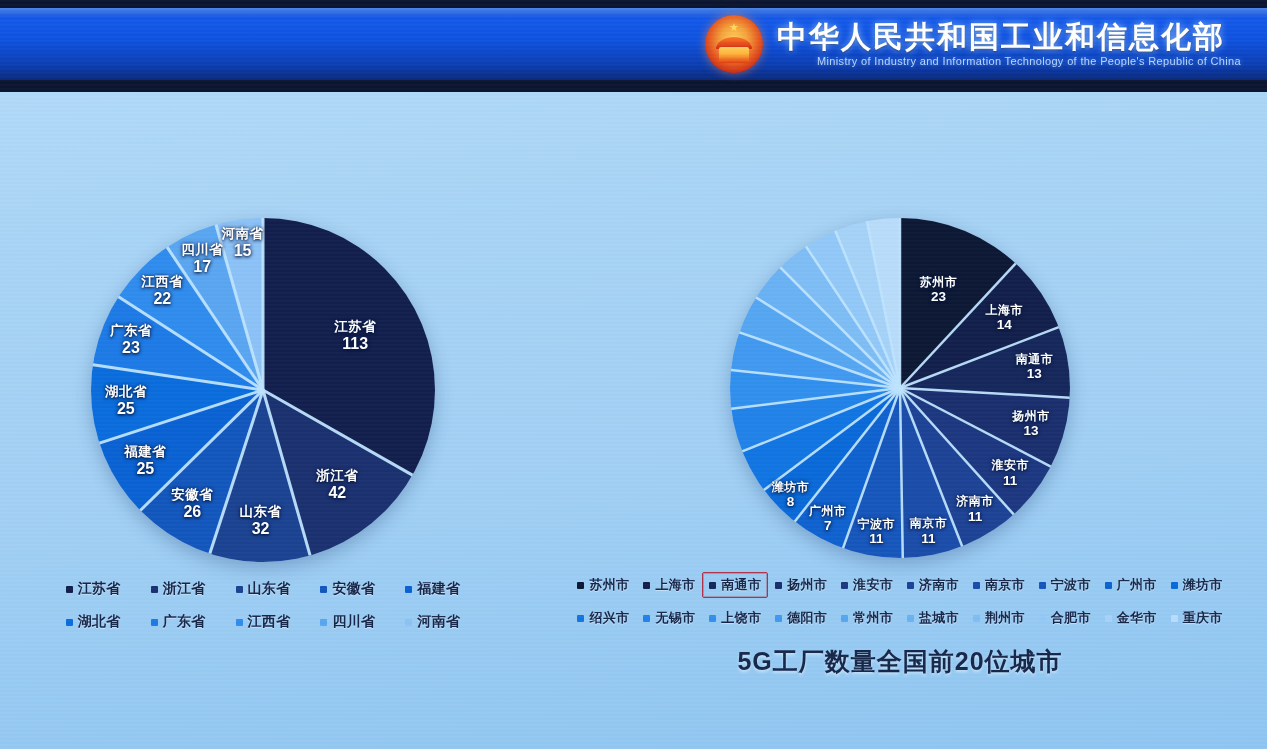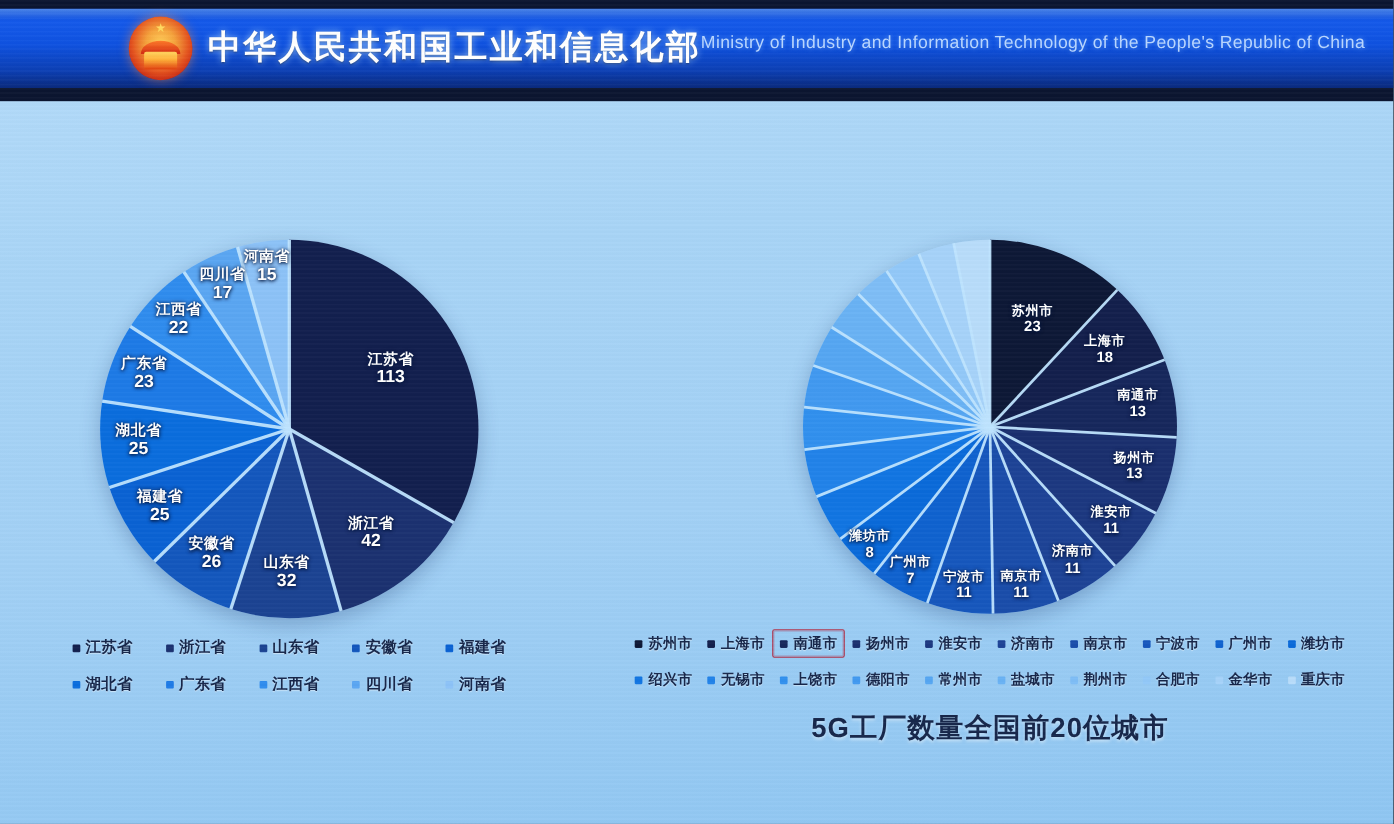--- a/index.html
+++ b/index.html
@@ -53,29 +53,29 @@
     position:absolute;left:50%;top:56%;transform:translateX(-50%);
     width:30px;height:16px;
     background:linear-gradient(to bottom,#ffd35e 0%,#ffb13a 45%,#e0400f 100%);
     border-radius:2px;
   }
   #emblem .arc{
     position:absolute;left:50%;top:38%;transform:translateX(-50%);
     width:36px;height:12px;border-radius:50%/100% 100% 0 0;
     background:linear-gradient(to bottom,#ff7b2a,#d22a10);
   }
-  #title-block{display:flex;flex-direction:row;}
+  #title-block{display:flex;flex-direction:column;}
   #ministry-cn{
     color:#ffffff;font-size:30px;font-weight:bold;letter-spacing:2px;
     line-height:1.05;text-shadow:0 0 7px rgba(160,205,255,.9),0 1px 2px rgba(0,0,0,.5);
     white-space:nowrap;
   }
   #ministry-en{
-    color:#b9d6ff;font-size:16px;letter-spacing:.35px;margin-top:3px;
-    text-shadow:0 0 5px rgba(120,180,255,.7);white-space:nowrap;
+    color:#b9d6ff;font-size:11px;letter-spacing:.35px;margin-top:3px;
+    text-shadow:0 0 5px rgba(120,180,255,.7);white-space:nowrap;margin-left:40px;
   }
 
   
   #slide-title{
     position:absolute;left:0;top:156px;width:1267px;text-align:center;
     font-size:45px;font-weight:bold;letter-spacing:1px;white-space:nowrap;
   }
   #slide-title .dark{color:#121a2e;text-shadow:0 2px 4px rgba(255,255,255,.55);}
   #slide-title .red{color:#c2152c;text-shadow:0 2px 4px rgba(255,255,255,.5);}
   #slide-title .comma{color:#121a2e;}
@@ -281,21 +281,21 @@
             <line x1="170" y1="170" x2="75.98490854623341" y2="28.362566463028912" stroke="#bfe4ff" stroke-width="2.5" opacity=".95"></line>
             <line x1="170" y1="170" x2="105.26352156425702" y2="12.808434196555623" stroke="#bfe4ff" stroke-width="2.5" opacity=".95"></line>
             <line x1="170" y1="170" x2="137.00428957110904" y2="3.2328476788885894" stroke="#bfe4ff" stroke-width="2.5" opacity=".95"></line>
           </svg>
           <div class="slice-label" style="left: 208.545px; top: 71.9008px;">
             <span class="nm">苏州市</span>
             <span class="vl">23</span>
           </div>
           <div class="slice-label" style="left: 274.242px; top: 99.5781px;">
             <span class="nm">上海市</span>
-            <span class="vl">18</span>
+            <span class="vl">14</span>
           </div>
           <div class="slice-label" style="left: 304.377px; top: 149.053px;">
             <span class="nm">南通市</span>
             <span class="vl">13</span>
           </div>
           <div class="slice-label" style="left: 301.124px; top: 206.09px;">
             <span class="nm">扬州市</span>
             <span class="vl">13</span>
           </div>
           <div class="slice-label" style="left: 280.189px; top: 255.385px;">

